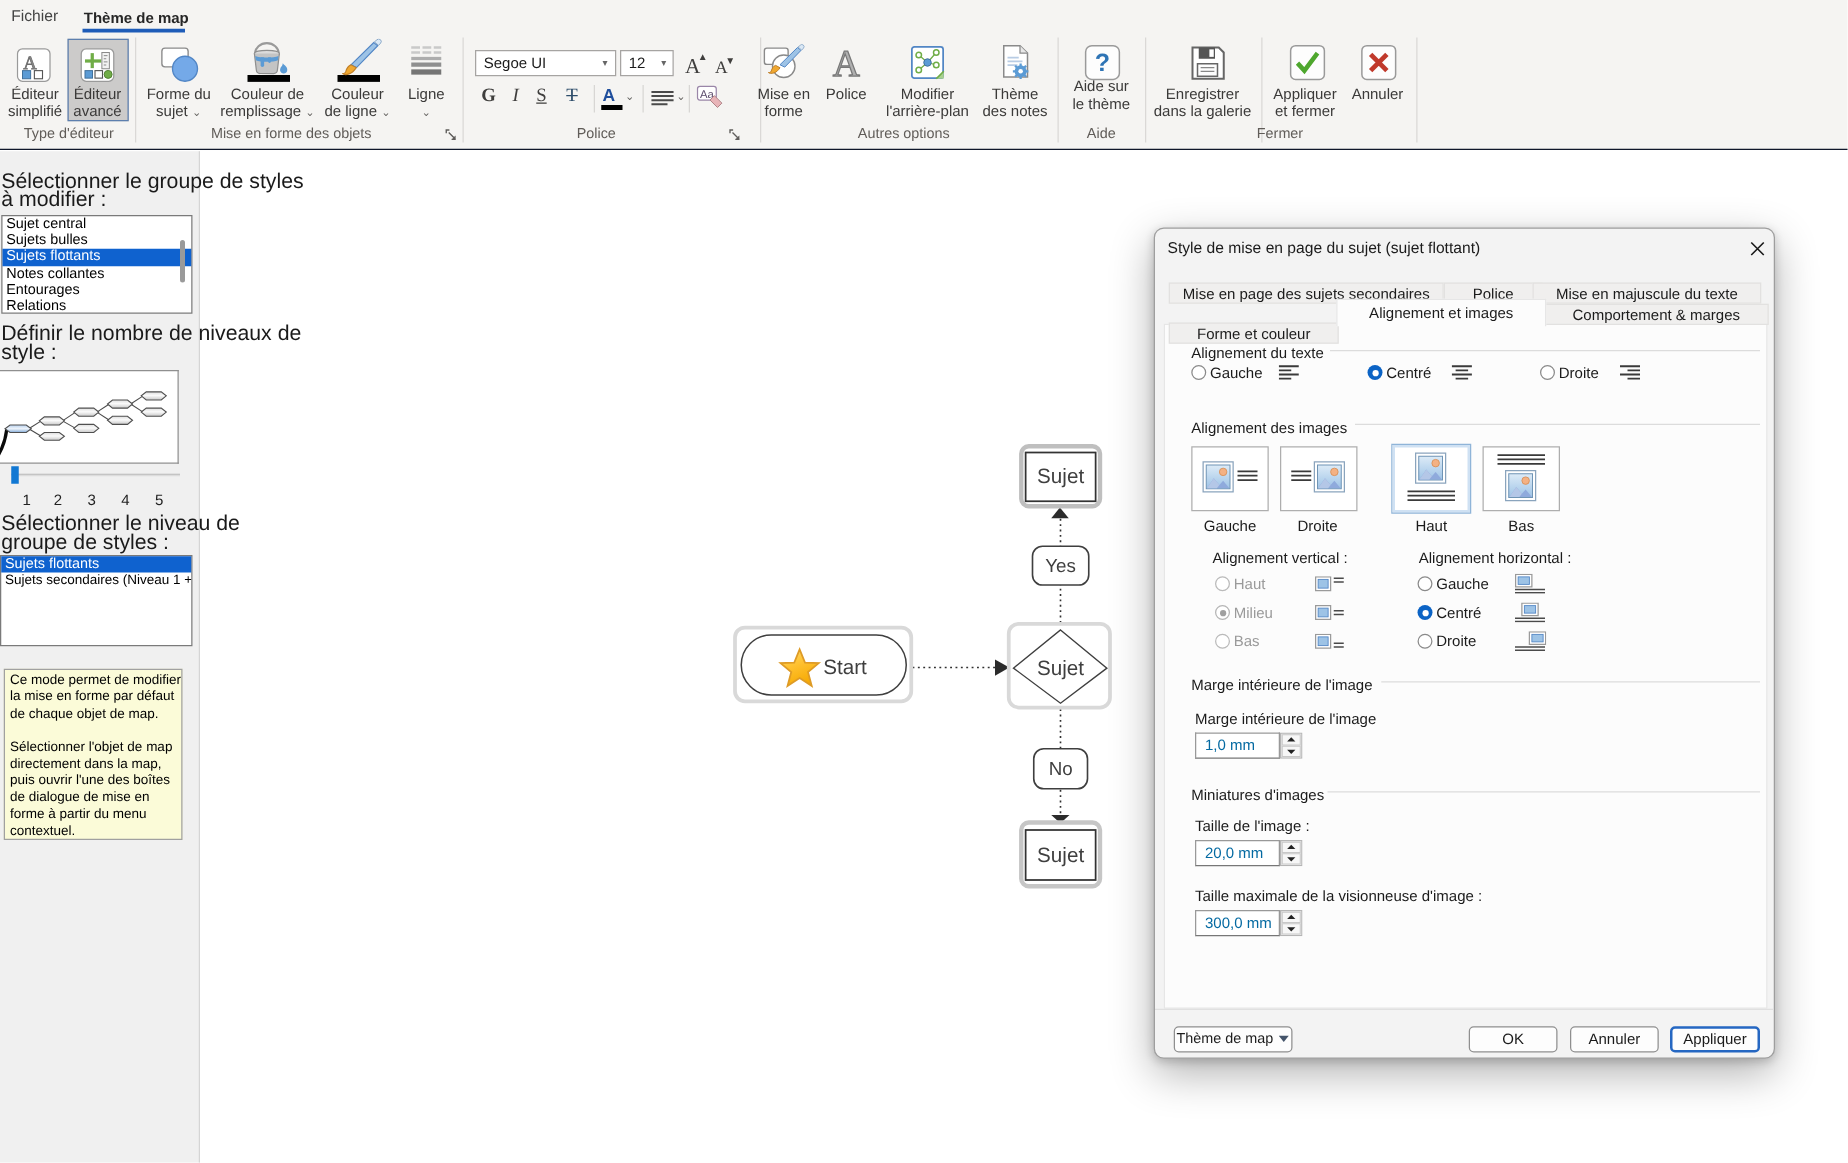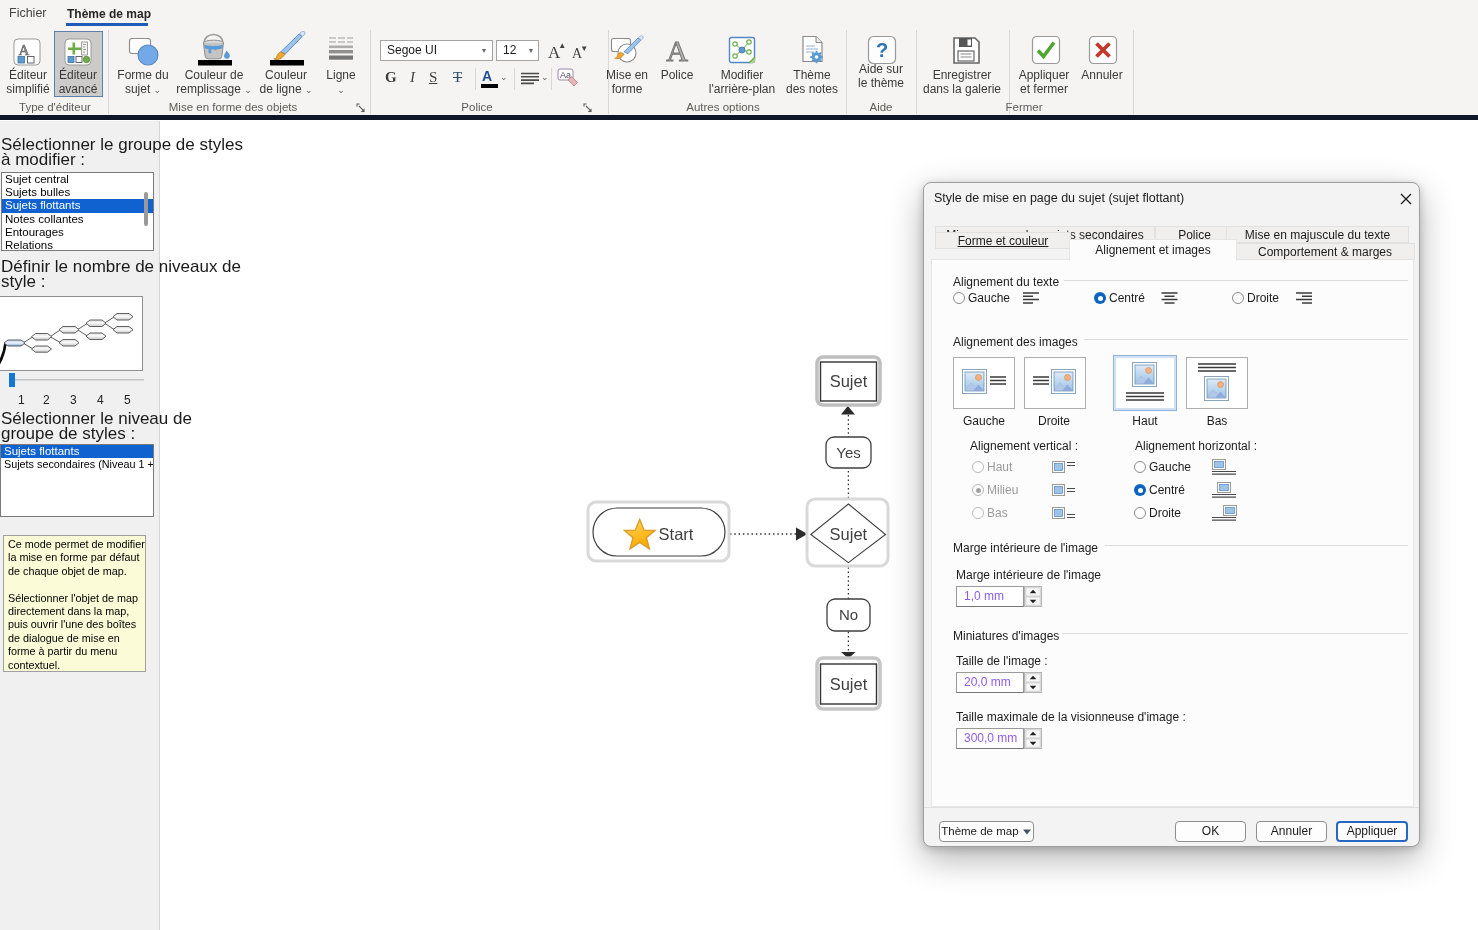--- a/index.html
+++ b/index.html
@@ -1,21 +1,21 @@
 <!DOCTYPE html>
 <html><head>
 <meta charset="utf-8">
 <style>
   * { margin:0; padding:0; box-sizing:border-box; }
   html,body { width:1478px; height:930px; overflow:hidden; background:#fff;
     font-family:"Liberation Sans", sans-serif; }
   .abs { position:absolute; }
   
   #ribbon { position:absolute; left:0; top:0; width:1478px; height:120px;
-    background:#f5f4f2; border-bottom:5px solid #0f172a; }
+    background:#f5f4f2; border-bottom:1px solid #0f172a; }
   .rtab { position:absolute; top:6px; font-size:12.5px; color:#444; }
   .rsep { position:absolute; top:30px; height:84px; width:1px; background:#dad8d6; }
   .glabel { position:absolute; top:101px; font-size:11.5px; color:#605c58; text-align:center; transform:translateX(-50%); white-space:nowrap; }
   .blabel { position:absolute; font-size:12px; color:#3b3a39; text-align:center; transform:translateX(-50%); white-space:nowrap; line-height:13.5px; }
   .icon { position:absolute; }
   .chev { color:#5f5d5b; font-size:9px; }
   
   #lpanel { position:absolute; left:0; top:121px; width:160px; height:809px;
     background:#f0f0f0; border-right:1px solid #d5d5d5; }
   .ptext { position:absolute; font-size:17px; color:#1a1a1a; line-height:14.5px; white-space:nowrap; }
@@ -29,21 +29,21 @@
   .d { position:absolute; }
   .dtext { position:absolute; font-size:12px; color:#1b1b1b; white-space:nowrap; }
   .tab { position:absolute; background:#f0efee; border:1px solid #e2e1e0; font-size:12px; color:#1b1b1b; text-align:center; }
   .gline { position:absolute; height:1px; background:#dcdcdc; }
   .radio { position:absolute; width:12px; height:12px; border-radius:50%; border:1px solid #8a8a8a; background:#fff; }
   .radio.on { border:none; background:#0b63c5; }
   .radio.on::after { content:""; position:absolute; left:3.5px; top:3.5px; width:5px; height:5px; border-radius:50%; background:#fff; }
   .radio.dis { border:1px solid #bababa; }
   .radio.dison { border:1px solid #b5b5b5; background:#fff; }
   .radio.dison::after { content:""; position:absolute; left:2.5px; top:2.5px; width:5px; height:5px; border-radius:50%; background:#a0a0a0; }
-  .spin-edit { position:absolute; width:68px; height:21px; background:#fff; border:1px solid #999; border-bottom-color:#777; font-size:12px; color:#8b5cf6; line-height:19px; padding-left:7px; }
+  .spin-edit { position:absolute; width:68px; height:21px; background:#fff; border:1px solid #999; border-bottom-color:#777; font-size:12px; color:#0369a1; line-height:19px; padding-left:7px; }
   .btn { position:absolute; height:21px; background:#fdfdfd; border:1px solid #8f8f8f; border-radius:4px; font-size:12px; color:#1b1b1b; text-align:center; line-height:19px; }
 </style>
 </head>
 <body>
 
 <svg width="0" height="0" style="position:absolute;">
   <defs>
     <linearGradient id="sky" x1="0" y1="0" x2="0" y2="1">
       <stop offset="0" stop-color="#ddebf7"></stop>
         <stop offset="1" stop-color="#9dc3e6"></stop>
@@ -352,21 +352,21 @@
   <svg class="d" style="left:475px; top:9px;" width="14" height="14" viewBox="0 0 14 14">
       <path d="M2 2 L12 12 M12 2 L2 12" stroke="#1a1a1a" stroke-width="1.3"></path>
     </svg>
 
   <div class="d" style="left:7px; top:76px; width:483px; height:548px; background:#fcfcfc; border:1px solid #e6e6e6;"></div>
 
   <div class="tab" style="left:11px; top:43px; width:220px; height:17px; line-height:16px;">Mise en page des sujets secondaires</div>
   <div class="tab" style="left:231px; top:43px; width:79px; height:17px; line-height:16px;">Police</div>
   <div class="tab" style="left:302px; top:43px; width:183px; height:17px; line-height:16px;">Mise en majuscule du texte</div>
 
-  <div class="tab" style="left:11px; top:49px; width:136px; height:17px; line-height:16px;text-decoration:underline;">Forme et couleur</div>
+  <div class="tab" style="left:11px; top:75px; width:136px; height:17px; line-height:16px;">Forme et couleur</div>
   <div class="tab" style="left:311px; top:60px; width:180px; height:17px; line-height:16px;">Comportement &amp; marges</div>
   <div class="tab" style="left:145px; top:56px; width:168px; height:22px; line-height:20px; background:#fcfcfc; border-color:#e6e6e6; border-bottom:none; z-index:2;">Alignement et images</div>
 
   <div class="dtext" style="left:29px; top:92px;">Alignement du texte</div>
   <div class="gline" style="left:140px; top:96.5px; width:344px;"></div>
   <div class="radio" style="left:29px; top:109px;"></div>
   <div class="dtext" style="left:44px; top:108px;">Gauche</div>
   <div class="radio on" style="left:170px; top:109px;"></div>
   <div class="dtext" style="left:185px; top:108px;">Centré</div>
   <div class="radio" style="left:308px; top:109px;"></div>

